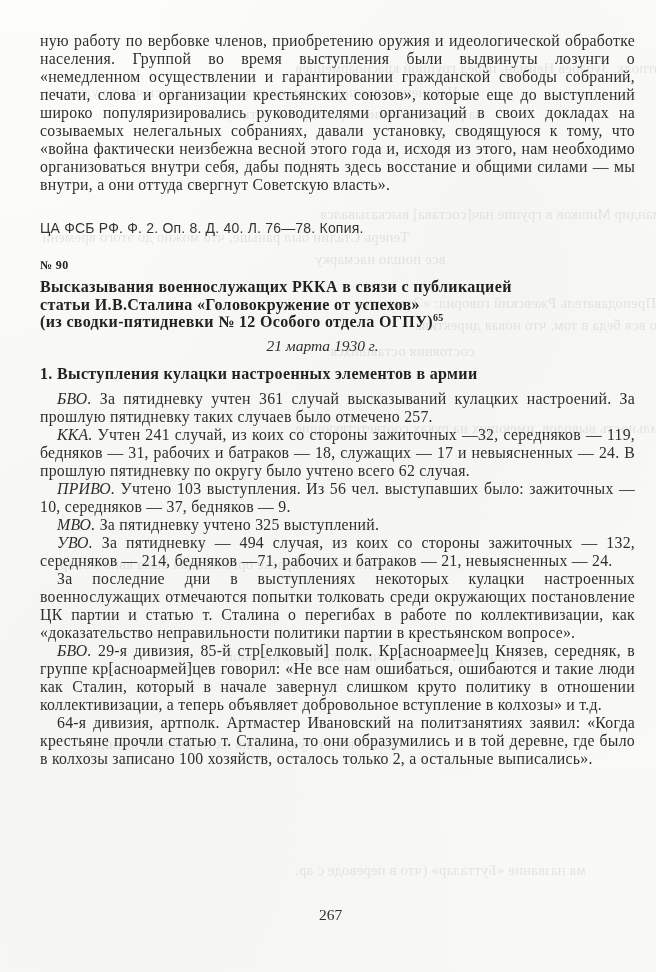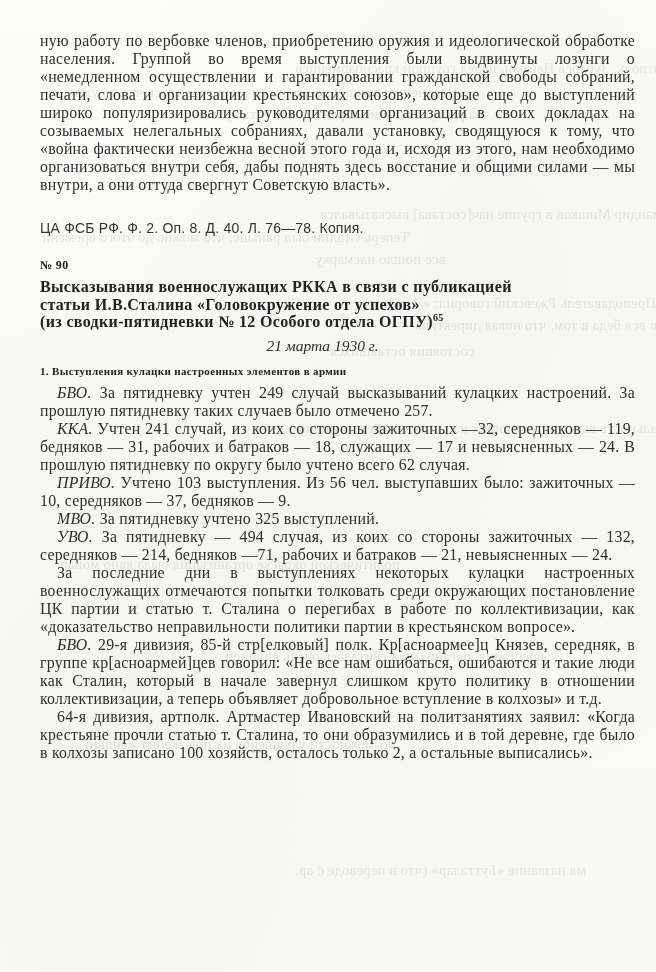--- a/index.html
+++ b/index.html
@@ -85,21 +85,21 @@
   }
   .doc-title sup{ font-size:10px; line-height:0; }
   .doc-date{
     font-style:italic;
     font-size:15.5px;
     text-align:center;
     padding-right:30px;
     margin:6px 0 0 0;
   }
   .section-heading{
-    font-size:11px;
+    font-size:16px;
     font-weight:bold;
     letter-spacing:0.35px;
     color:#222;
     margin:10px 0 7px 0;
   }
   .page-number{
     position:absolute;
     left:33px;
     width:595px;
     top:906px;
@@ -141,25 +141,26 @@
     <p class="doc-title">
       <span>Высказывания военнослужащих РККА в связи с публикацией</span><br>
       <span>статьи И.В.Сталина «Головокружение от успехов»</span><br>
       <span>(из сводки-пятидневки № 12 Особого отдела ОГПУ)</span><sup>65</sup>
     </p>
 
     <p class="doc-date">21 марта 1930 г.</p>
 
     <p class="section-heading">1. Выступления кулацки настроенных элементов в армии</p>
 
-    <p class="body indent"><i class="lead">БВО.</i><span> За пятидневку учтен 249 случай высказываний кулацких настроений. За прошлую пятидневку таких случаев было отмечено 257.</span></p>
+    <p class="body indent"><i class="lead">БВО.</i><span> За пятидневку учтен 361 случай высказываний кулацких настроений. За прошлую пятидневку таких случаев было отмечено 257.</span></p>
     <p class="body indent"><i class="lead">ККА.</i><span> Учтен 241 случай, из коих со стороны зажиточных —32, середняков — 119, бедняков — 31, рабочих и батраков — 18, служащих — 17 и невыясненных — 24. В прошлую пятидневку по округу было учтено всего 62 случая.</span></p>
     <p class="body indent"><i class="lead">ПРИВО.</i><span> Учтено 103 выступления. Из 56 чел. выступавших было: зажиточных — 10, середняков — 37, бедняков — 9.</span></p>
     <p class="body indent"><i class="lead">МВО.</i><span> За пятидневку учтено 325 выступлений.</span></p>
     <p class="body indent"><i class="lead">УВО.</i><span> За пятидневку — 494 случая, из коих со стороны зажиточных — 132, середняков — 214, бедняков —71, рабочих и батраков — 21, невыясненных — 24.</span></p>
     <p class="body indent"><i class="lead"></i><span>За последние дни в выступлениях некоторых кулацки настроенных военнослужащих отмечаются попытки толковать среди окружающих постановление ЦК партии и статью т. Сталина о перегибах в работе по коллективизации, как «доказательство неправильности политики партии в крестьянском вопросе».</span></p>
     <p class="body indent"><i class="lead">БВО.</i><span> 29-я дивизия, 85-й стр[елковый] полк. Кр[асноармее]ц Князев, середняк, в группе кр[асноармей]цев говорил: «Не все нам ошибаться, ошибаются и такие люди как Сталин, который в начале завернул слишком круто политику в отношении коллективизации, а теперь объявляет добровольное вступление в колхозы» и т.д.</span></p>
     <p class="body indent"><i class="lead"></i><span>64-я дивизия, артполк. Артмастер Ивановский на политзанятиях заявил: «Когда крестьяне прочли статью т. Сталина, то они образумились и в той деревне, где было в колхозы записано 100 хозяйств, осталось только 2, а остальные выписались».</span></p>
 
   </div>
 
+  <div class="page-number">267</div>
 
 </div>
 
 </body></html>

